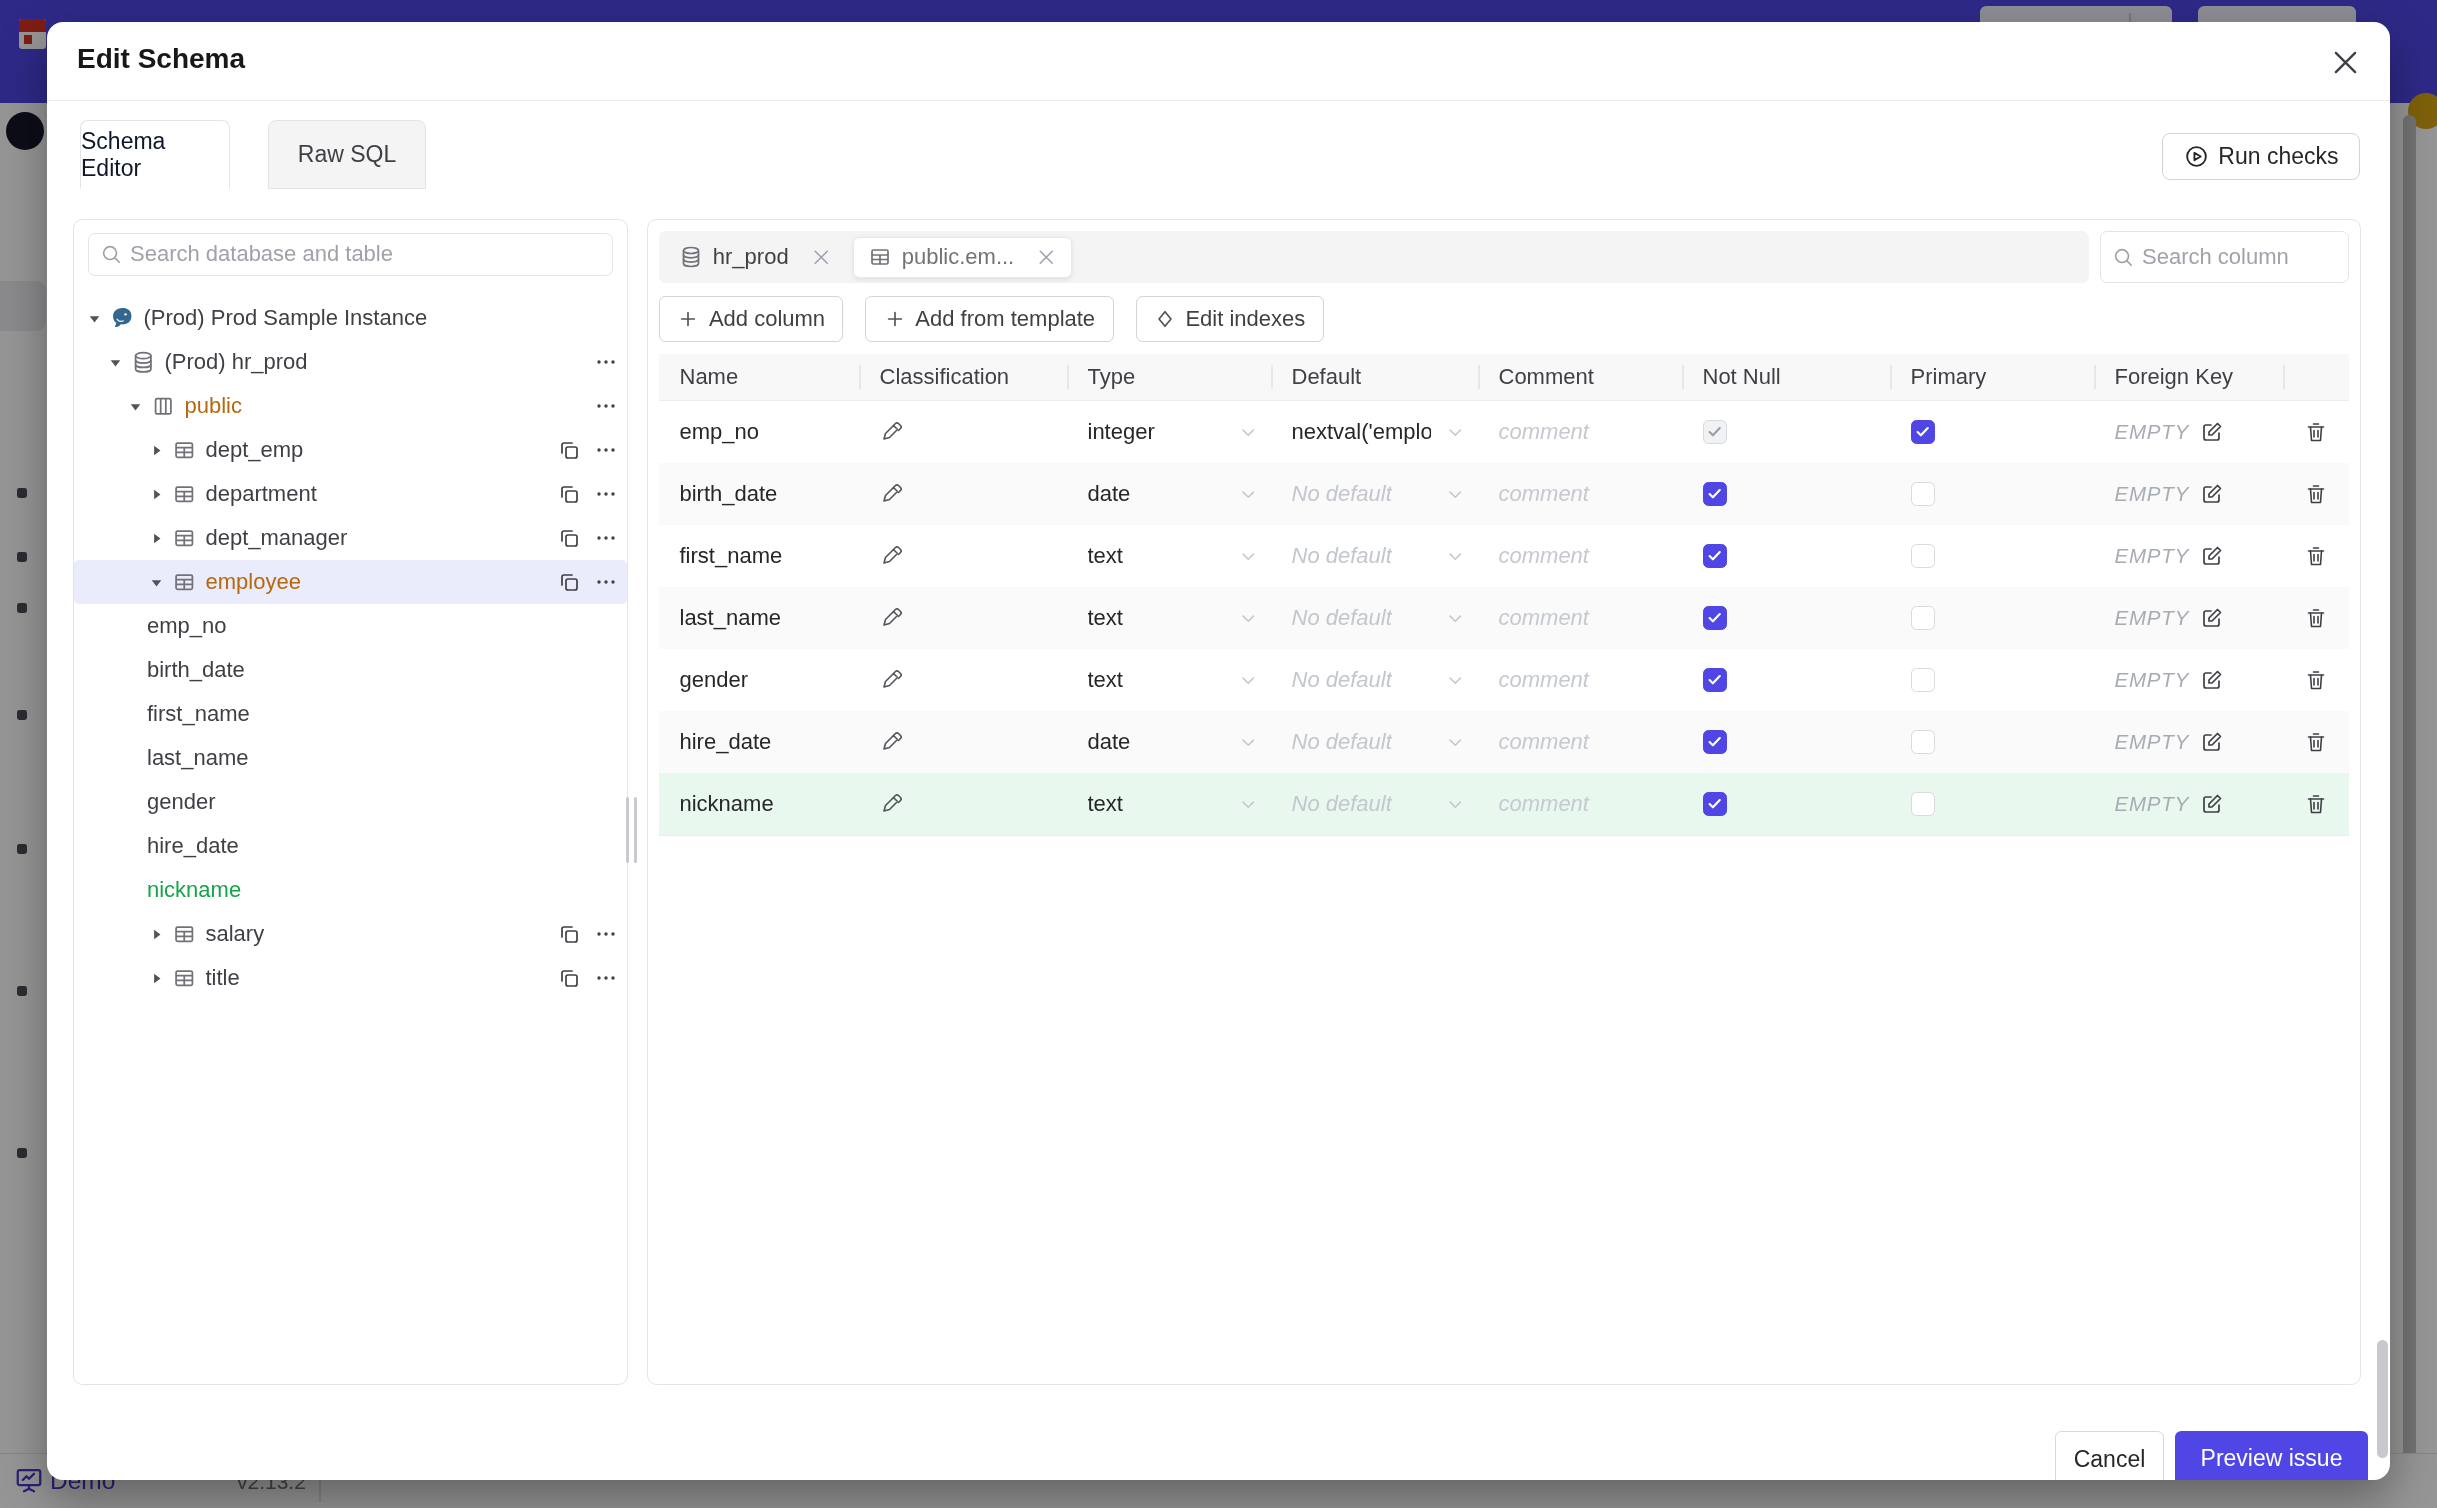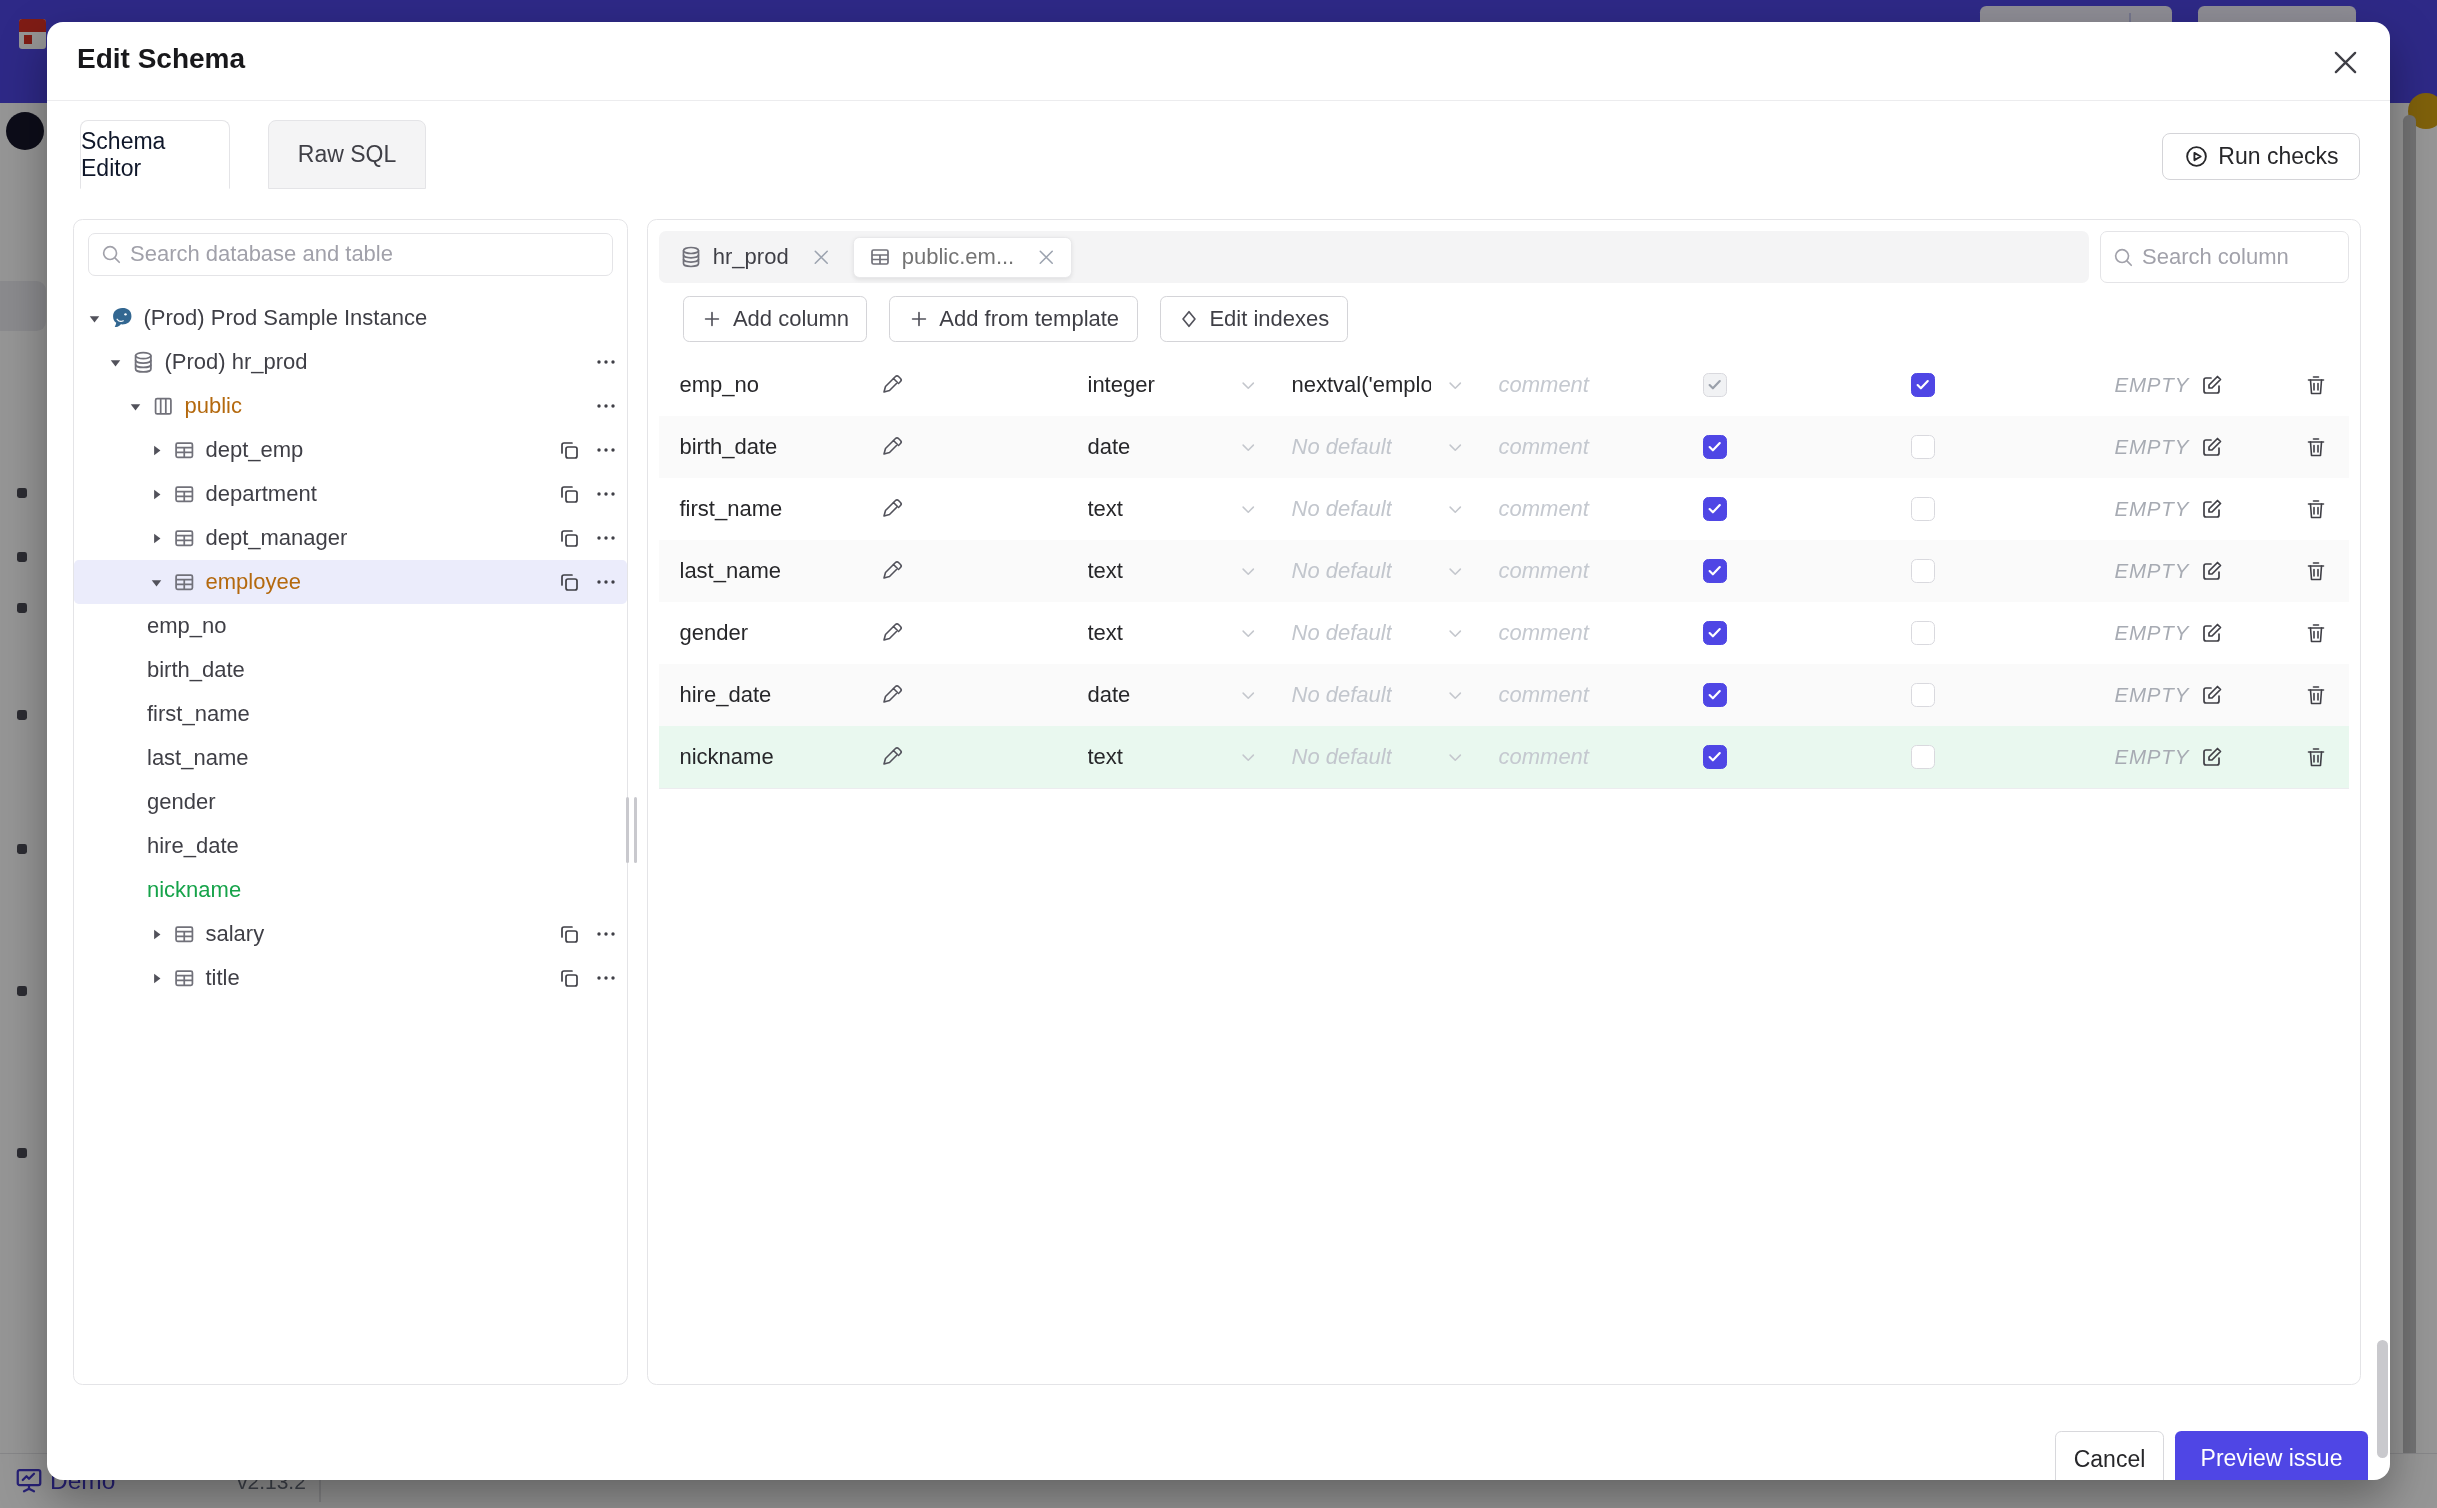--- a/index.html
+++ b/index.html
@@ -72,21 +72,21 @@
   .chip { height:41px; display:flex; align-items:center; gap:9.5px; padding:0 14px; font-size:22px; color:#3f3f46; border-radius:6.3px; }
   .chip .ic { width:24px; height:24px; color:#71717a; }
   .chip .x { width:20.5px; height:20.5px; color:#9ca3af; margin-left:12.6px; }
   .chip.active { background:#fff; border:0.8px solid #e8e8ea; box-shadow:0 1.6px 4px rgba(0,0,0,.08); }
   .chip.active .chip-label { color:#737373; }
   .col-search { width:249px; border:1.6px solid #e4e4e7; border-radius:7px; display:flex; align-items:center; padding:0 11px; gap:8px; background:#fff; }
   .col-search .ic { width:22px; height:22px; color:#a1a1aa; flex:0 0 auto; }
   .col-search input { border:0; outline:0; width:100%; font-size:22px; color:#3f3f46; font-family:inherit; background:transparent; }
   .col-search input::placeholder { color:#a1a1aa; }
 
-  .actions-row { position:absolute; left:11px; top:76px; height:46px; display:flex; gap:22px;margin-left:24px; }
+  .actions-row { position:absolute; left:11px; top:76px; height:46px; display:flex; gap:22px; }
   .act-btn { height:46px; display:flex; align-items:center; gap:9.5px; padding:0 17.4px; border:1.6px solid #d4d4d8; border-radius:6.3px;
              background:#fff; font-size:22px; color:#3f3f46; }
   .act-btn .ic { width:22px; height:22px; color:#52525b; }
 
   .schema-table { position:absolute; left:11px; right:11px; top:134px; border-bottom:1.6px solid #ececef; }
   .t-row { display:flex; align-items:center; height:62px; }
   .t-head { height:47px; background:#f8f8f9; border-bottom:1.6px solid #ececef; font-weight:500; color:#3f3f46; position:relative; }
   .t-head .t-cell { font-size:22px; position:relative; height:100%; display:flex; align-items:center; }
   .t-head .t-cell + .t-cell::before { content:""; position:absolute; left:0; top:11px; bottom:11px; width:1.6px; background:#e7e7ea; }
   .t-cell { padding-left:20.5px; flex:0 0 auto; display:flex; align-items:center; overflow:hidden; }
@@ -554,20 +554,31 @@
         <span class="ic">
           <svg viewBox="0 0 24 24" fill="none" stroke="currentColor" stroke-width="1.8" stroke-linejoin="round">
               <path d="M12 4l6.5 8L12 20l-6.5-8z"></path>
             </svg>
         </span>
         <span>Edit indexes</span>
       </div>
     </div>
 
     <div class="schema-table">
+      <div class="t-row t-head">
+        <div class="t-cell c0">Name</div>
+        <div class="t-cell c1">Classification</div>
+        <div class="t-cell c2">Type</div>
+        <div class="t-cell c3">Default</div>
+        <div class="t-cell c4">Comment</div>
+        <div class="t-cell c5">Not Null</div>
+        <div class="t-cell c6">Primary</div>
+        <div class="t-cell c7">Foreign Key</div>
+        <div class="t-cell c8"></div>
+      </div>
       <div class="t-body">
           <div class="t-row">
     <div class="t-cell c0">
               <span class="cell-name">emp_no</span>
             </div>
     <div class="t-cell c1">
       <span class="pencil">
         <svg viewBox="0 0 24 24" fill="none" stroke="currentColor" stroke-width="1.6" stroke-linecap="round" stroke-linejoin="round">
                   <path d="M13.5 5.5l-8 8L4 19l5.5-1.5 8-8z"></path>
                   <path d="M13.5 5.5l2-2c.8-.8 2.2-.8 3 0l2 2c.8.8.8 2.2 0 3l-2 2"></path>

